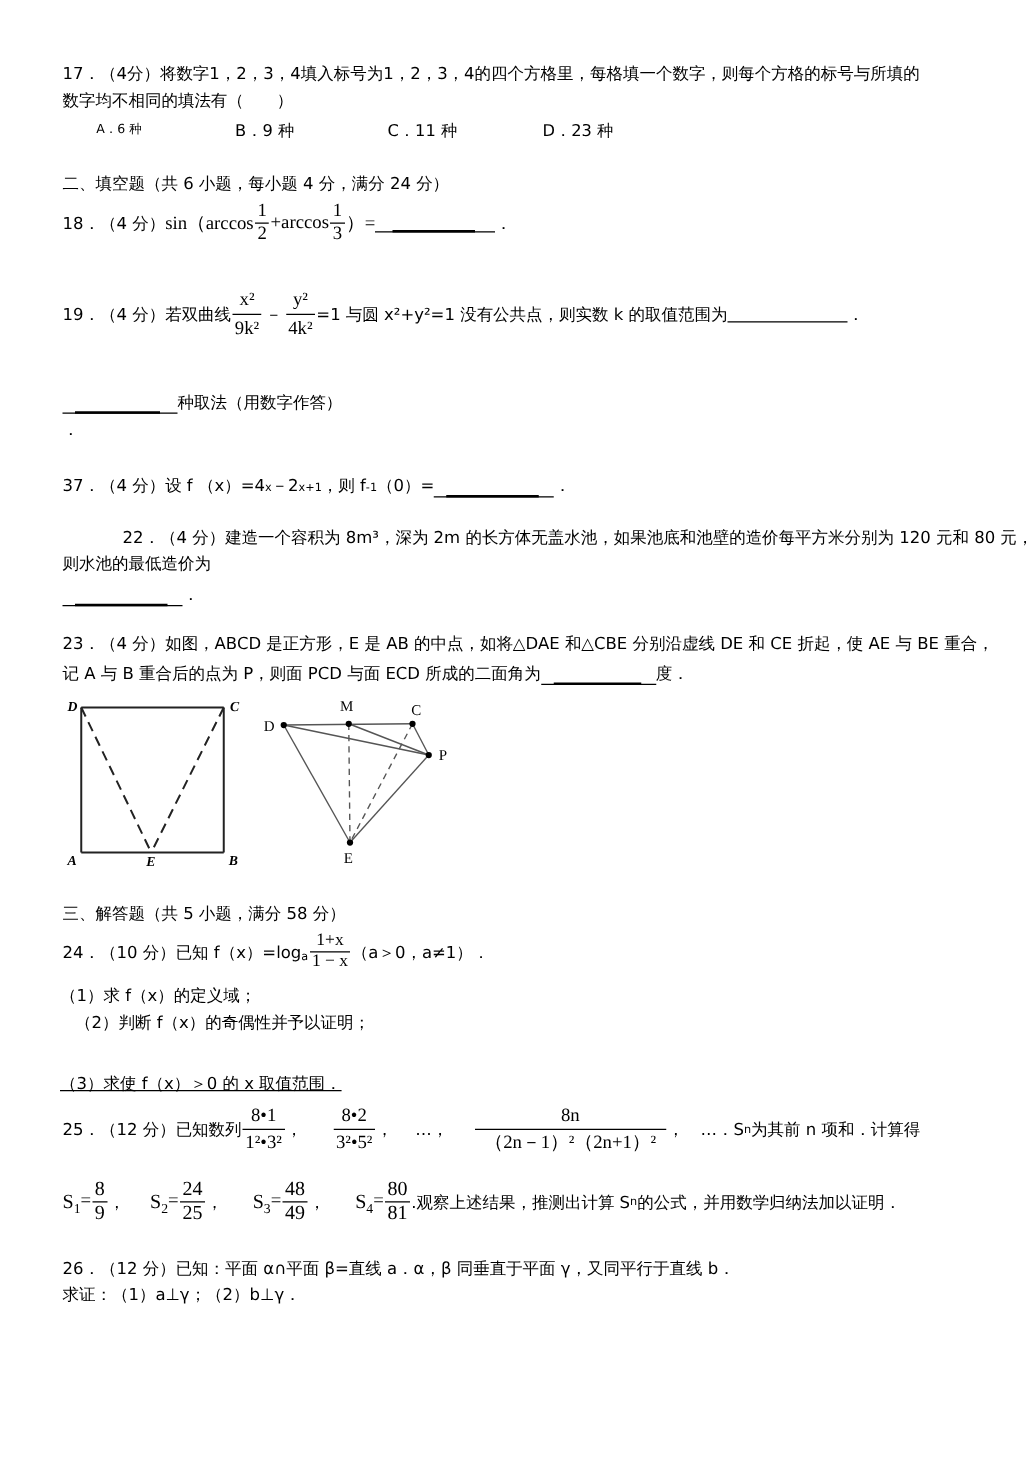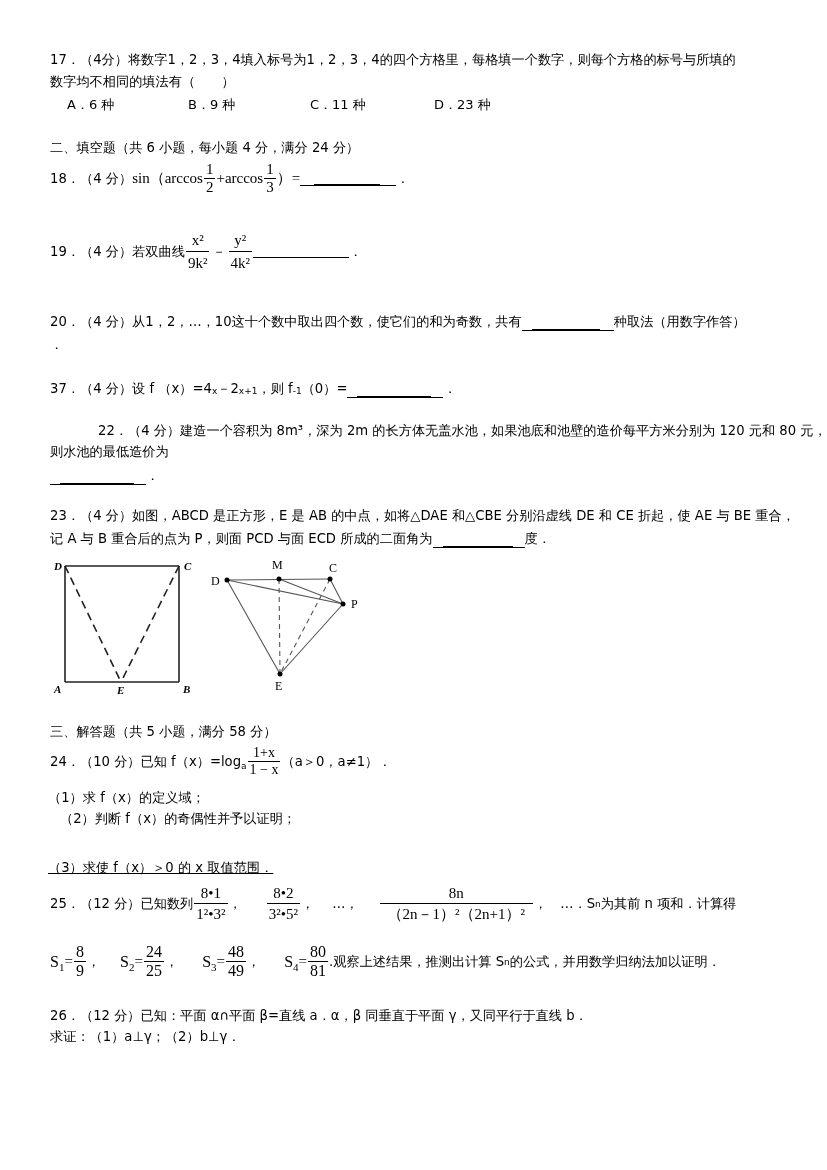--- a/index.html
+++ b/index.html
@@ -16,21 +16,21 @@
   sup { font-size:9px; vertical-align:top; position:relative; top:-2px; }
   sub { font-size:9px; }
   .figlabel { font-family:"Liberation Serif","DejaVu Serif",serif; font-size:11px; font-style:italic; font-weight:bold; position:absolute; }
   .figlabel2 { font-family:"Liberation Serif","DejaVu Serif",serif; font-size:12px; position:absolute; }
 </style>
 </head>
 <body>
 
 <div class="line" style="top:52px;">17．（4分）将数字1，2，3，4填入标号为1，2，3，4的四个方格里，每格填一个数字，则每个方格的标号与所填的</div>
 <div class="line" style="top:74px;">数字均不相同的填法有（　　）</div>
-<div class="abs" style="top:96px;left:67px;font-size:13px;">A．6 种</div>
+<div class="abs" style="top:96px;left:77px;font-size:10px;">A．6 种</div>
 <div class="abs" style="top:96px;left:188px;font-size:13px;">B．9 种</div>
 <div class="abs" style="top:96px;left:310px;font-size:13px;">C．11 种</div>
 <div class="abs" style="top:96px;left:434px;font-size:13px;">D．23 种</div>
 
 <div class="line" style="top:140px;">二、填空题（共 6 小题，每小题 4 分，满分 24 分）</div>
 
 <div class="abs" style="top:161px;left:50px;display:flex;align-items:center;font-size:13.2px;">
   <span>18．（4 分）</span>
   <span class="serif" style="font-size:15px;">sin（arccos</span>
   <span class="frac">
@@ -54,26 +54,26 @@
   <span>19．（4 分）若双曲线</span>
   <span class="frac" style="line-height:22px;">
     <span class="num">x²</span>
     <span class="den">9k²</span>
   </span>
   <span style="margin:0 2px;">－</span>
   <span class="frac" style="line-height:22px;">
     <span class="num">y²</span>
     <span class="den">4k²</span>
   </span>
+  <span>=1 与圆 x²+y²=1 没有公共点，则实数 k 的取值范围为</span>
   <span class="blank" style="width:96px;"></span>
   <span>．</span>
 </div>
 
 <div class="abs" style="top:313px;left:50px;display:flex;align-items:flex-end;font-size:13.2px;">
-  <span>20．（4 分）从1，2，…，10这十个数中取出四个数，使它们的和为奇数，共有</span>
   <span style="display:inline-block;width:92px;height:14px;position:relative;">
     <span style="position:absolute;left:0;right:0;bottom:0;border-bottom:1px solid #000;"></span>
     <span style="position:absolute;left:10px;right:14px;bottom:0;border-bottom:2px solid #000;"></span>
   </span>
   <span>种取法（用数字作答）</span>
 </div>
 <div class="line" style="top:337px;">．</div>
 
 <div class="abs" style="top:380px;left:50px;display:flex;align-items:flex-end;font-size:13.2px;">
   <span>37．（4 分）设 f （x）=4</span>

